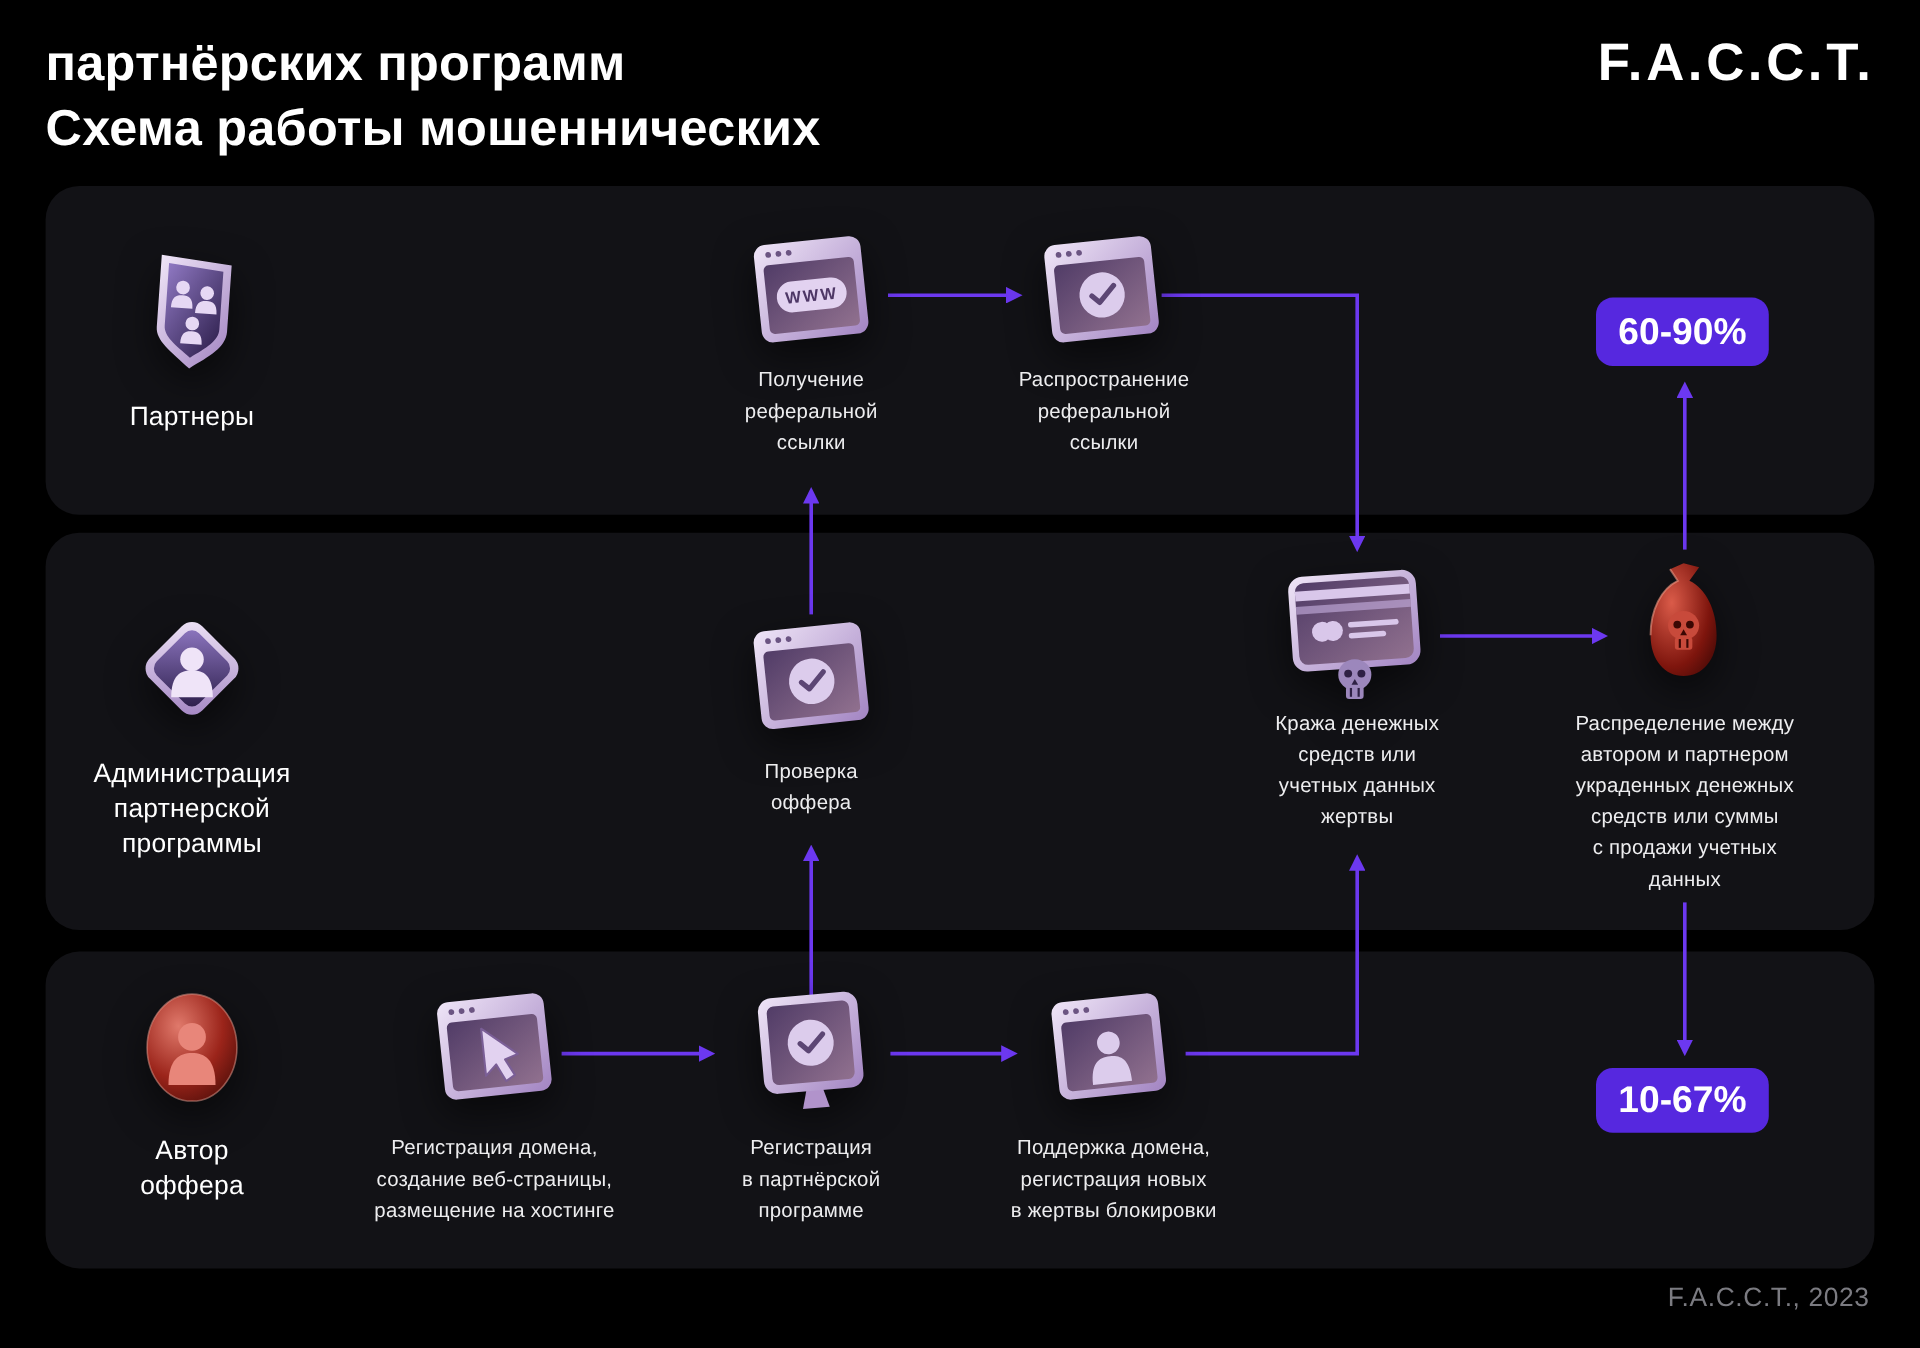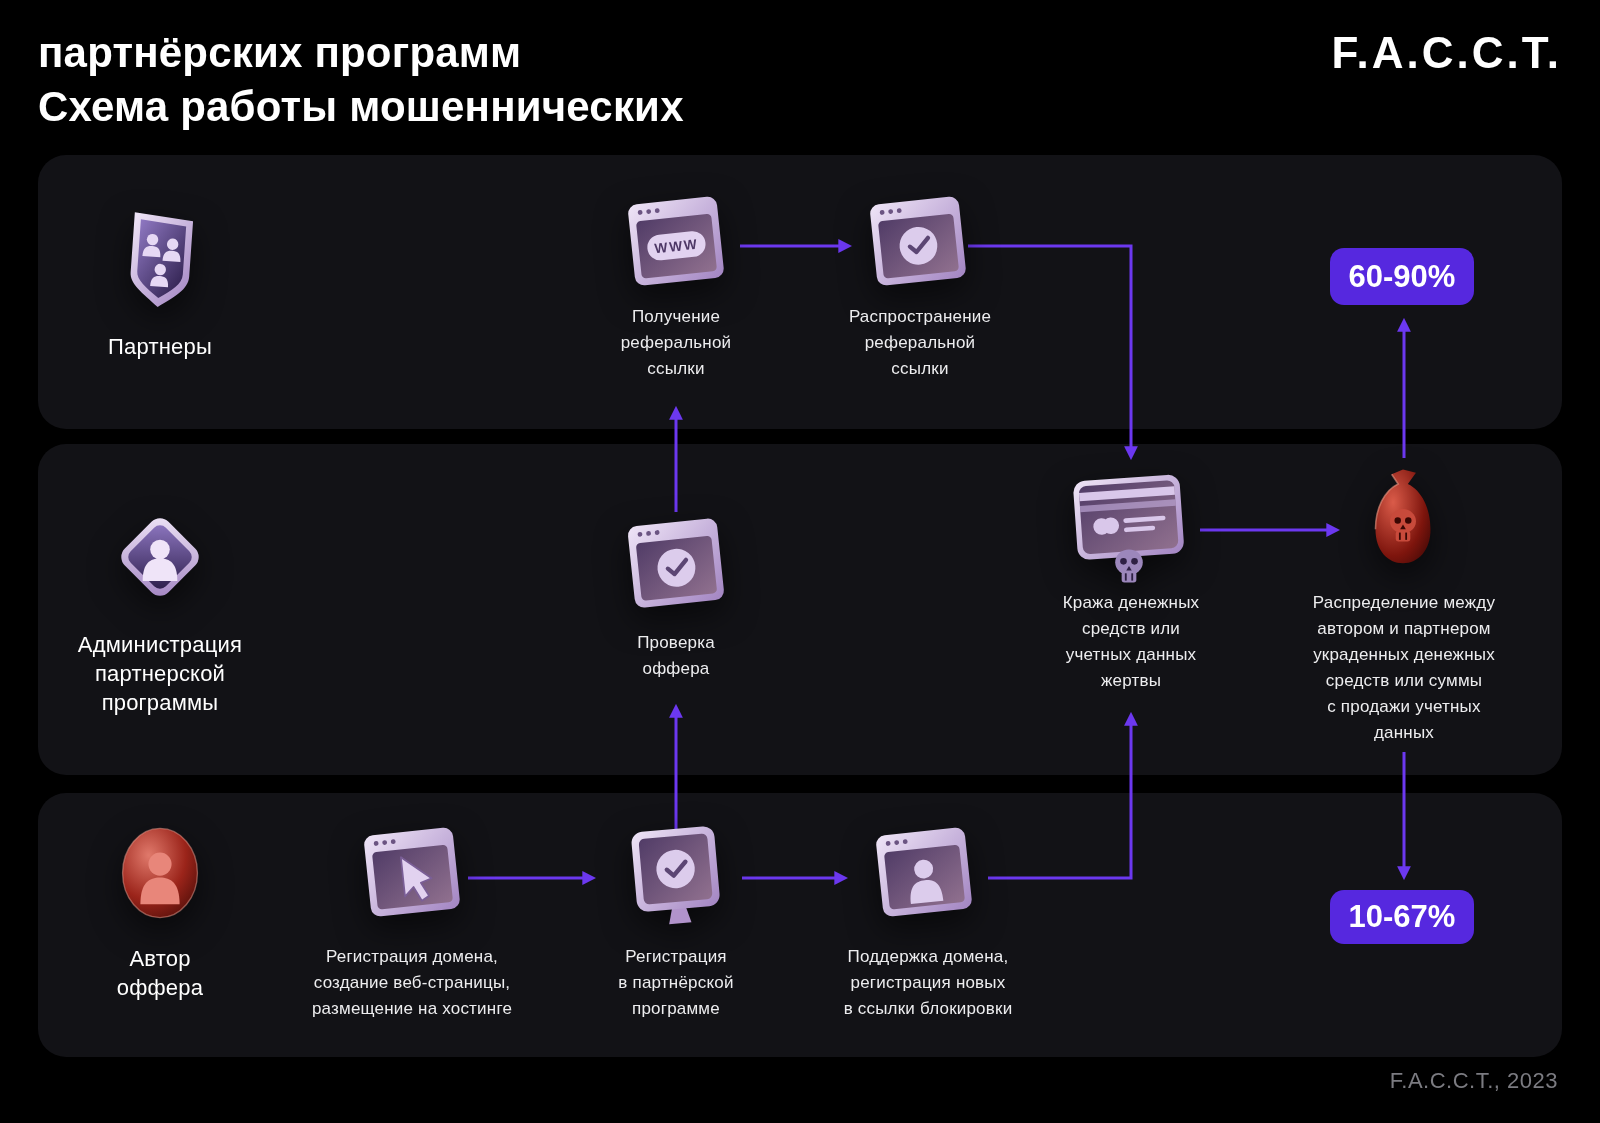--- a/index.html
+++ b/index.html
@@ -267,21 +267,21 @@
       <circle cx="20" cy="15" r="2.8" fill="#6B5482"></circle>
         <circle cx="30" cy="15" r="2.8" fill="#6B5482"></circle>
         <circle cx="40" cy="15" r="2.8" fill="#6B5482"></circle>
       <circle cx="58" cy="49" r="11" fill="#DCCCEC"></circle>
       <path d="M39 88 C39 67 47 62 58 62 C69 62 77 67 77 88 Z" fill="#DCCCEC"></path>
     </g>
   </svg>
   <div class="nlabel" style="left:768px;top:944px;width:320px">
     <div>Поддержка домена,</div>
     <div>регистрация новых</div>
-    <div>в ссылки блокировки</div>
+    <div>в жертвы блокировки</div>
   </div>
 
   <div class="badge" style="left:1330px;top:890px;height:54px">
     <span>10-67%</span>
   </div>
 
   <div class="credit">F.A.C.C.T., 2023</div>
 
 </div>
 

